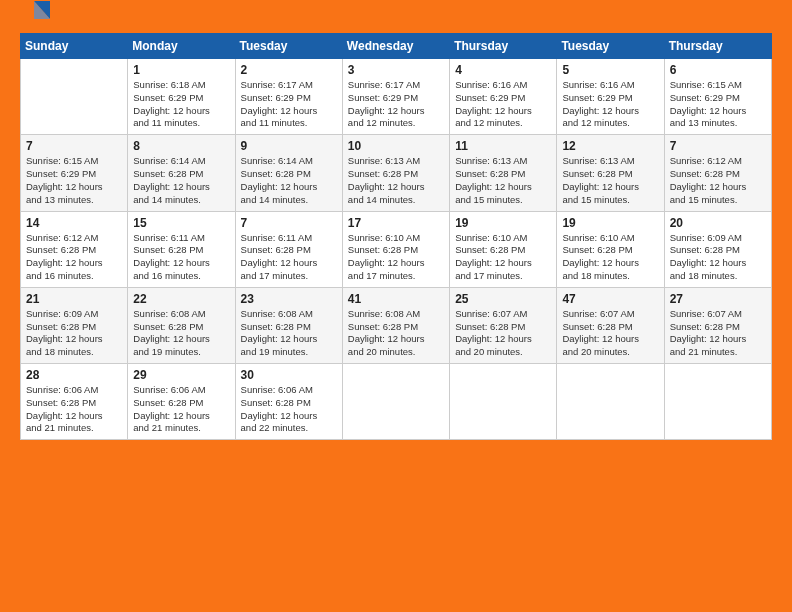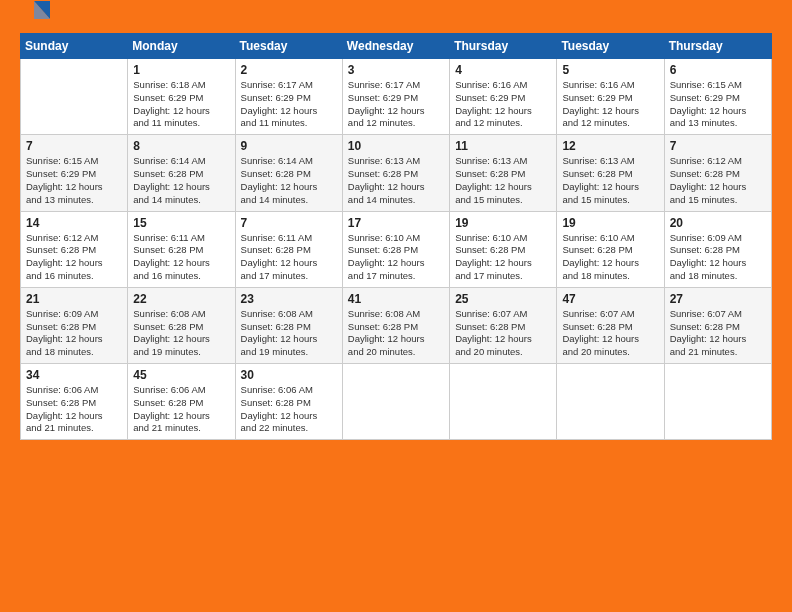--- a/index.html
+++ b/index.html
@@ -322,28 +322,28 @@
           <td>
             <span class="day-num">27</span>
             <div class="day-info" style="white-space: pre-line;">Sunrise: 6:07 AM
 Sunset: 6:28 PM
 Daylight: 12 hours
 and 21 minutes.</div>
           </td>
         </tr>
         <tr class="row-white">
           <td>
-            <span class="day-num">34</span>
+            <span class="day-num">28</span>
             <div class="day-info" style="white-space: pre-line;">Sunrise: 6:06 AM
 Sunset: 6:28 PM
 Daylight: 12 hours
 and 21 minutes.</div>
           </td>
           <td>
-            <span class="day-num">45</span>
+            <span class="day-num">29</span>
             <div class="day-info" style="white-space: pre-line;">Sunrise: 6:06 AM
 Sunset: 6:28 PM
 Daylight: 12 hours
 and 21 minutes.</div>
           </td>
           <td>
             <span class="day-num">30</span>
             <div class="day-info" style="white-space: pre-line;">Sunrise: 6:06 AM
 Sunset: 6:28 PM
 Daylight: 12 hours

